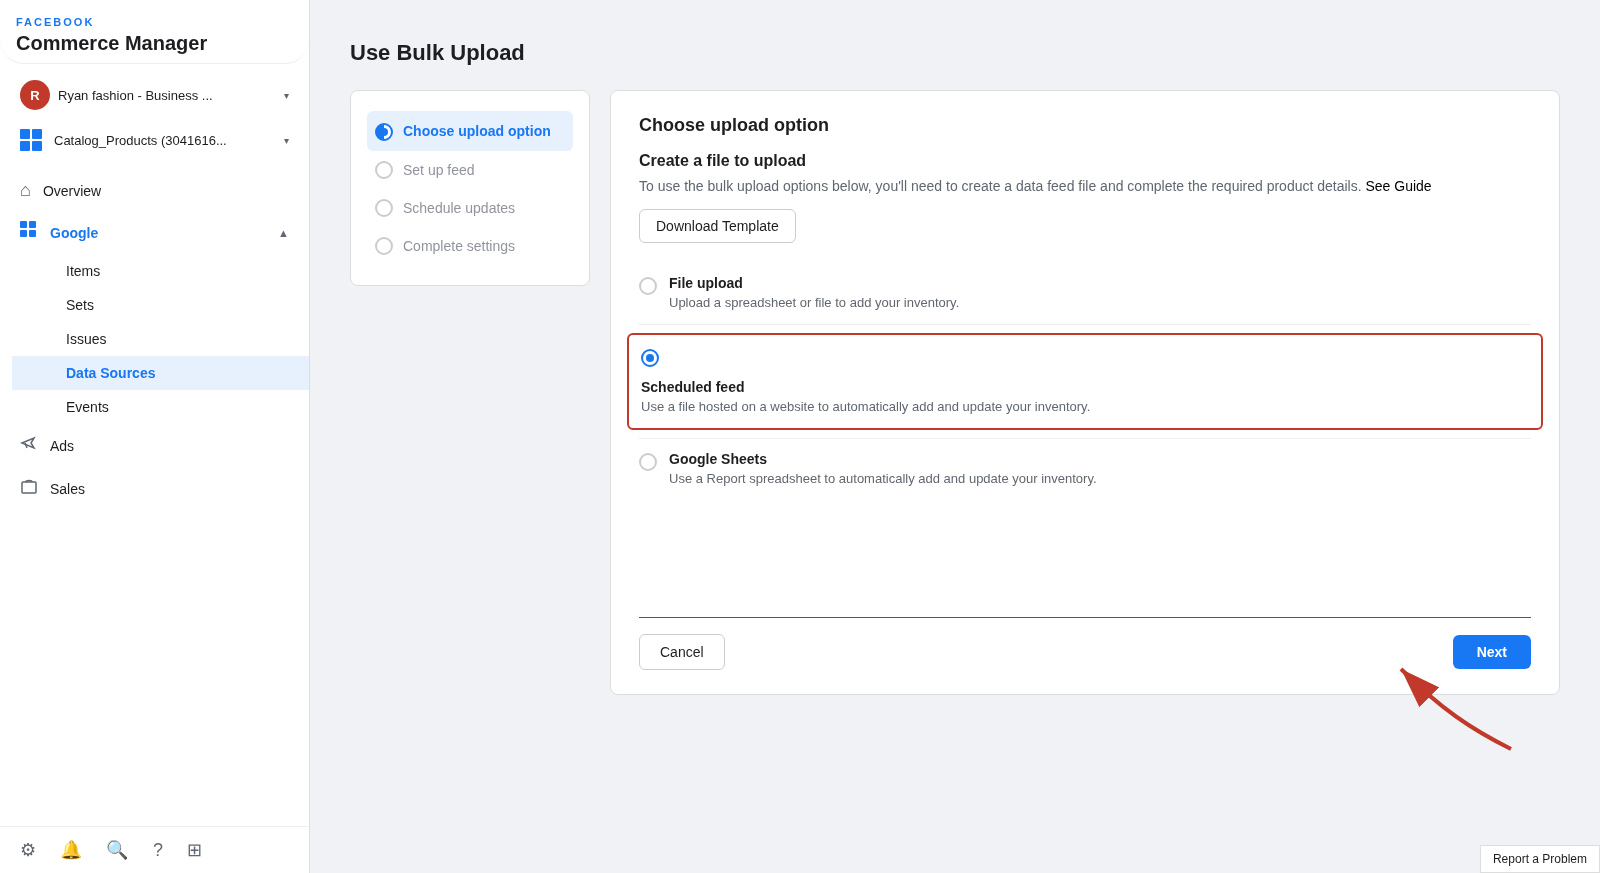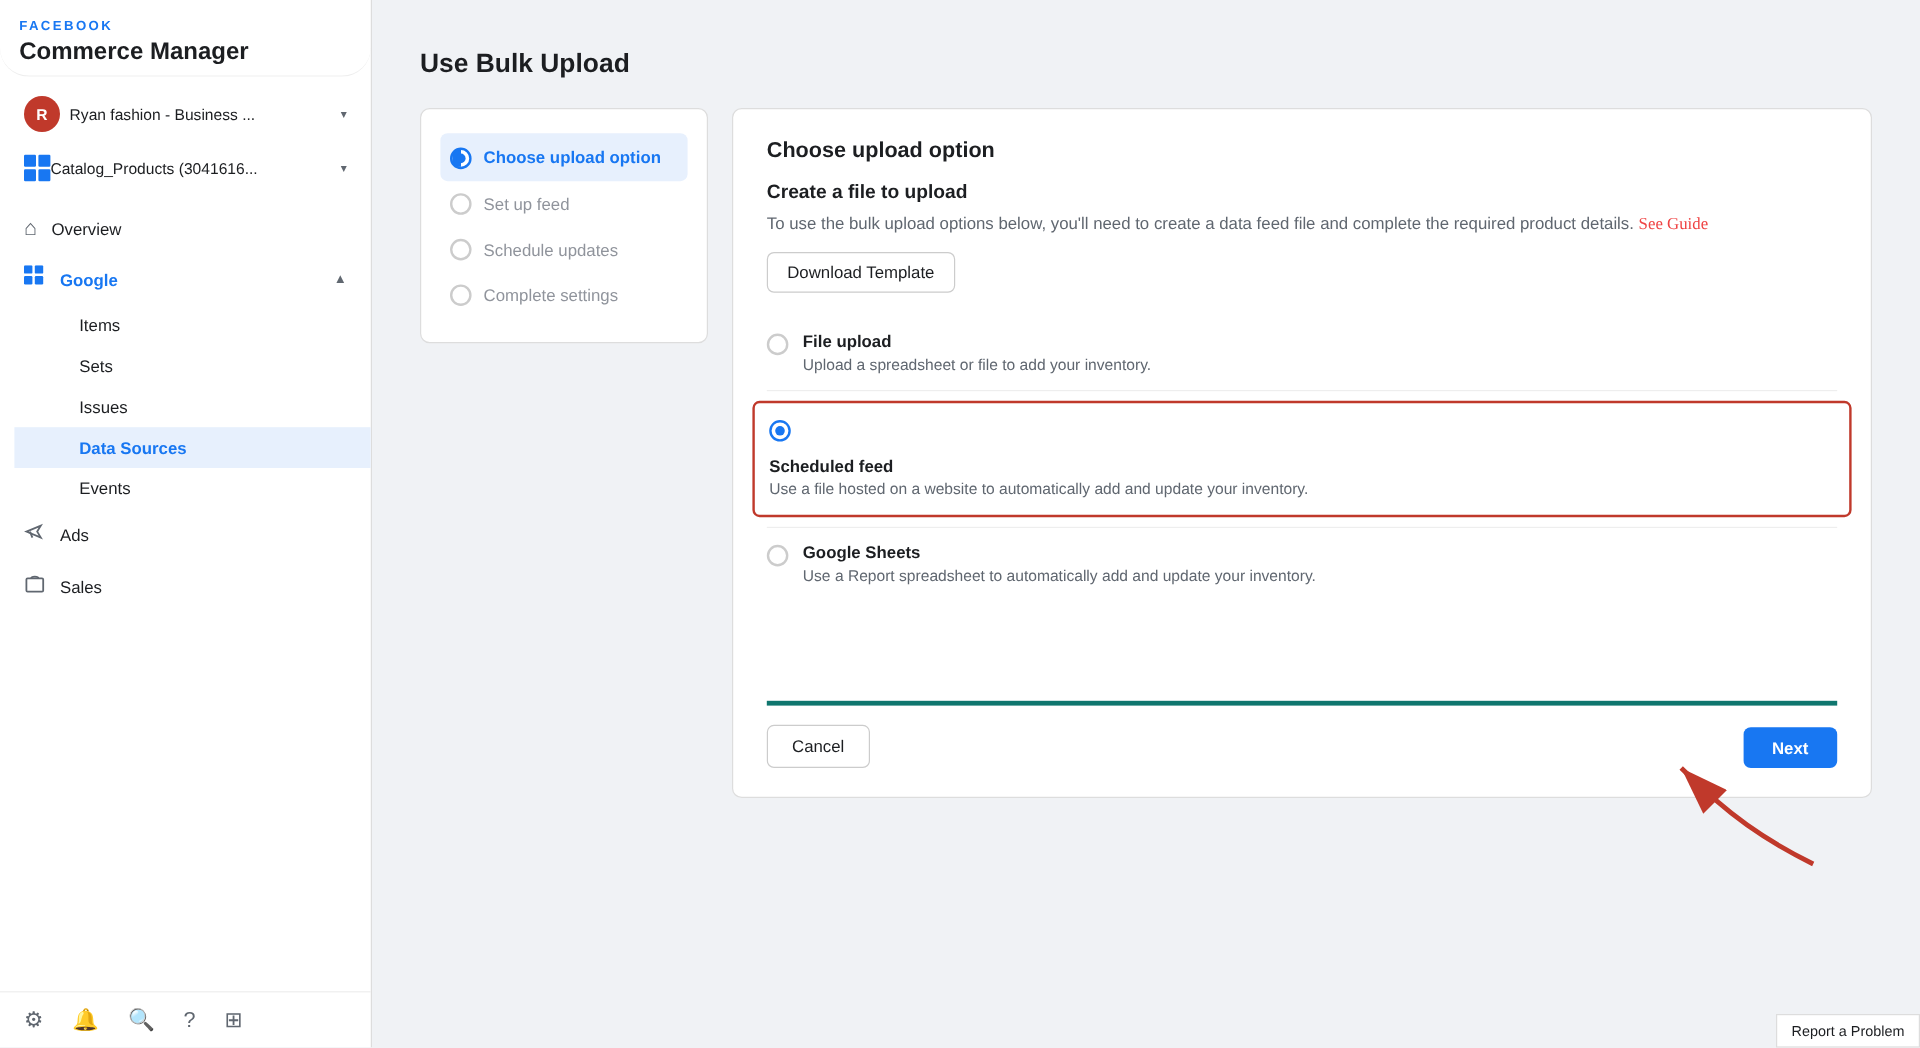--- a/index.html
+++ b/index.html
@@ -66,21 +66,21 @@
       color: #606770;
       font-size: 10px;
     }
     .catalog-selector {
       display: flex;
       align-items: center;
       padding: 7px 12px;
       margin: 4px 8px;
       border-radius: 6px;
       cursor: pointer;
-      gap: 0;
+      gap: 12px;
     }
     .catalog-grid-icon {
       width: 22px;
       height: 22px;
       display: grid;
       grid-template-columns: 1fr 1fr;
       grid-template-rows: 1fr 1fr;
       gap: 2px;
     }
     .catalog-grid-icon span {
@@ -256,23 +256,22 @@
       color: #1c1e21;
       margin-bottom: 6px;
     }
     .create-file-desc {
       font-size: 14px;
       color: #606770;
       line-height: 1.5;
       margin-bottom: 12px;
     }
     .see-guide-link {
-      color: #ef4444;
+      color: #000000;
       text-decoration: none;
-      font-family: Liberation Serif, serif;
     }
     .download-template-btn {
       border: 1px solid #ccc;
       background: #fff;
       padding: 8px 16px;
       border-radius: 6px;
       font-size: 14px;
       color: #1c1e21;
       cursor: pointer;
       font-weight: 500;
@@ -328,24 +327,24 @@
       line-height: 1.4;
     }
     .divider-line {
       border: none;
       border-top: 1px solid #eee;
       margin: 0;
     }
     .form-footer {
       display: flex;
       justify-content: space-between;
-      align-items: flex-end;
-      margin-top: 82px;
+      align-items: center;
+      margin-top: 116px;
       padding-top: 16px;
-      border-top: 4px solid #0f766e;
+      border-top: 1px solid #0f766e;
     }
     .cancel-btn {
       border: 1px solid #ccc;
       background: #fff;
       padding: 9px 20px;
       border-radius: 6px;
       font-size: 14px;
       color: #1c1e21;
       cursor: pointer;
       font-weight: 500;

